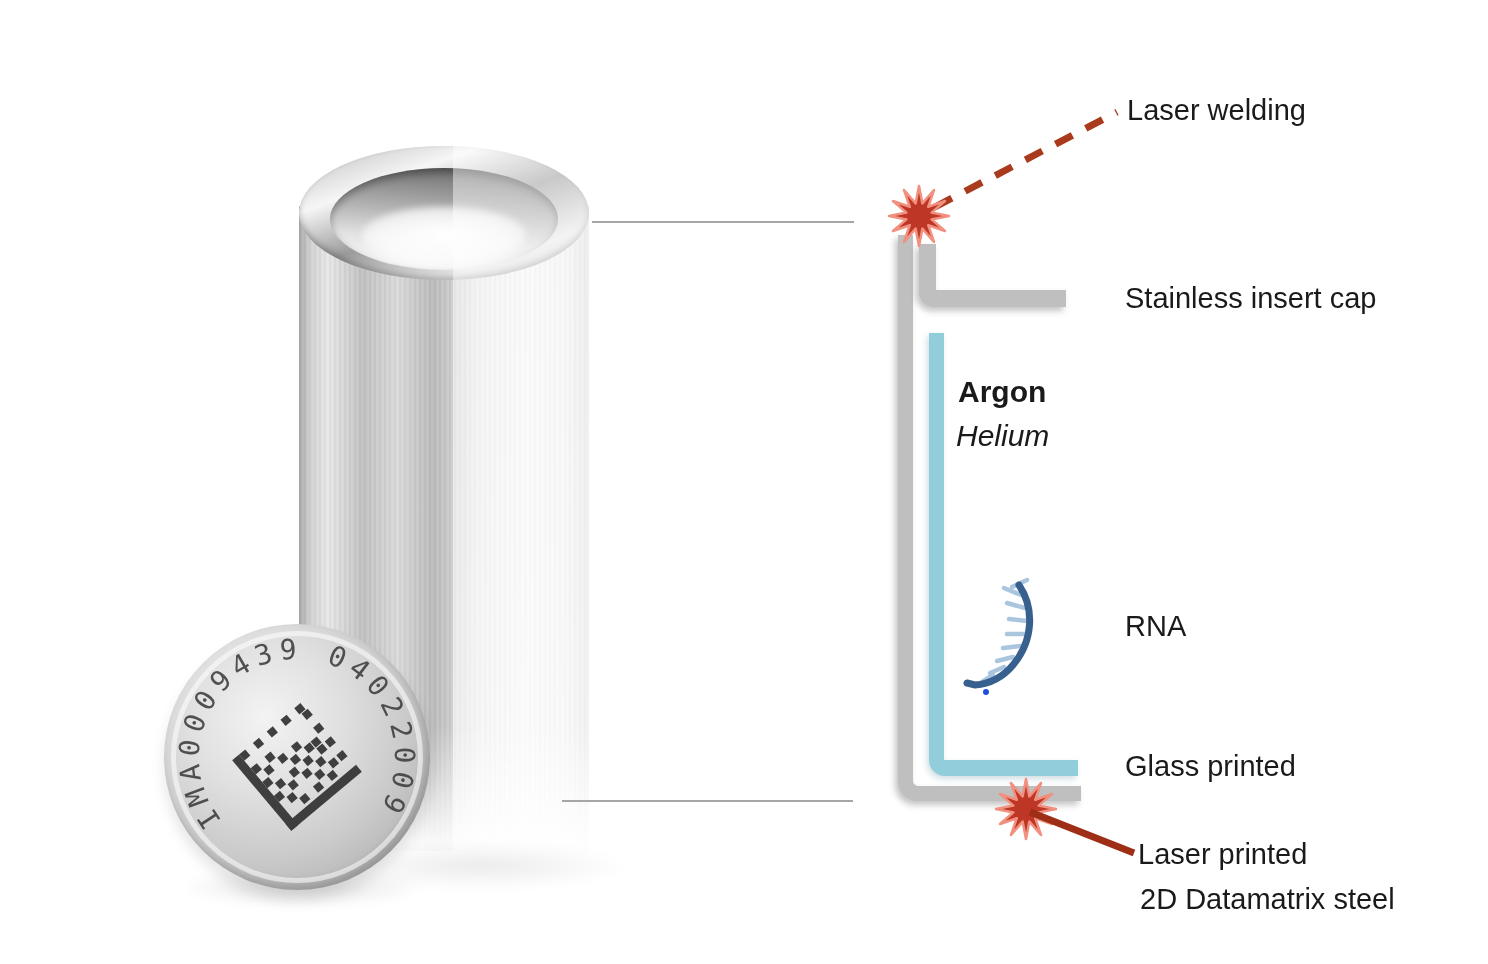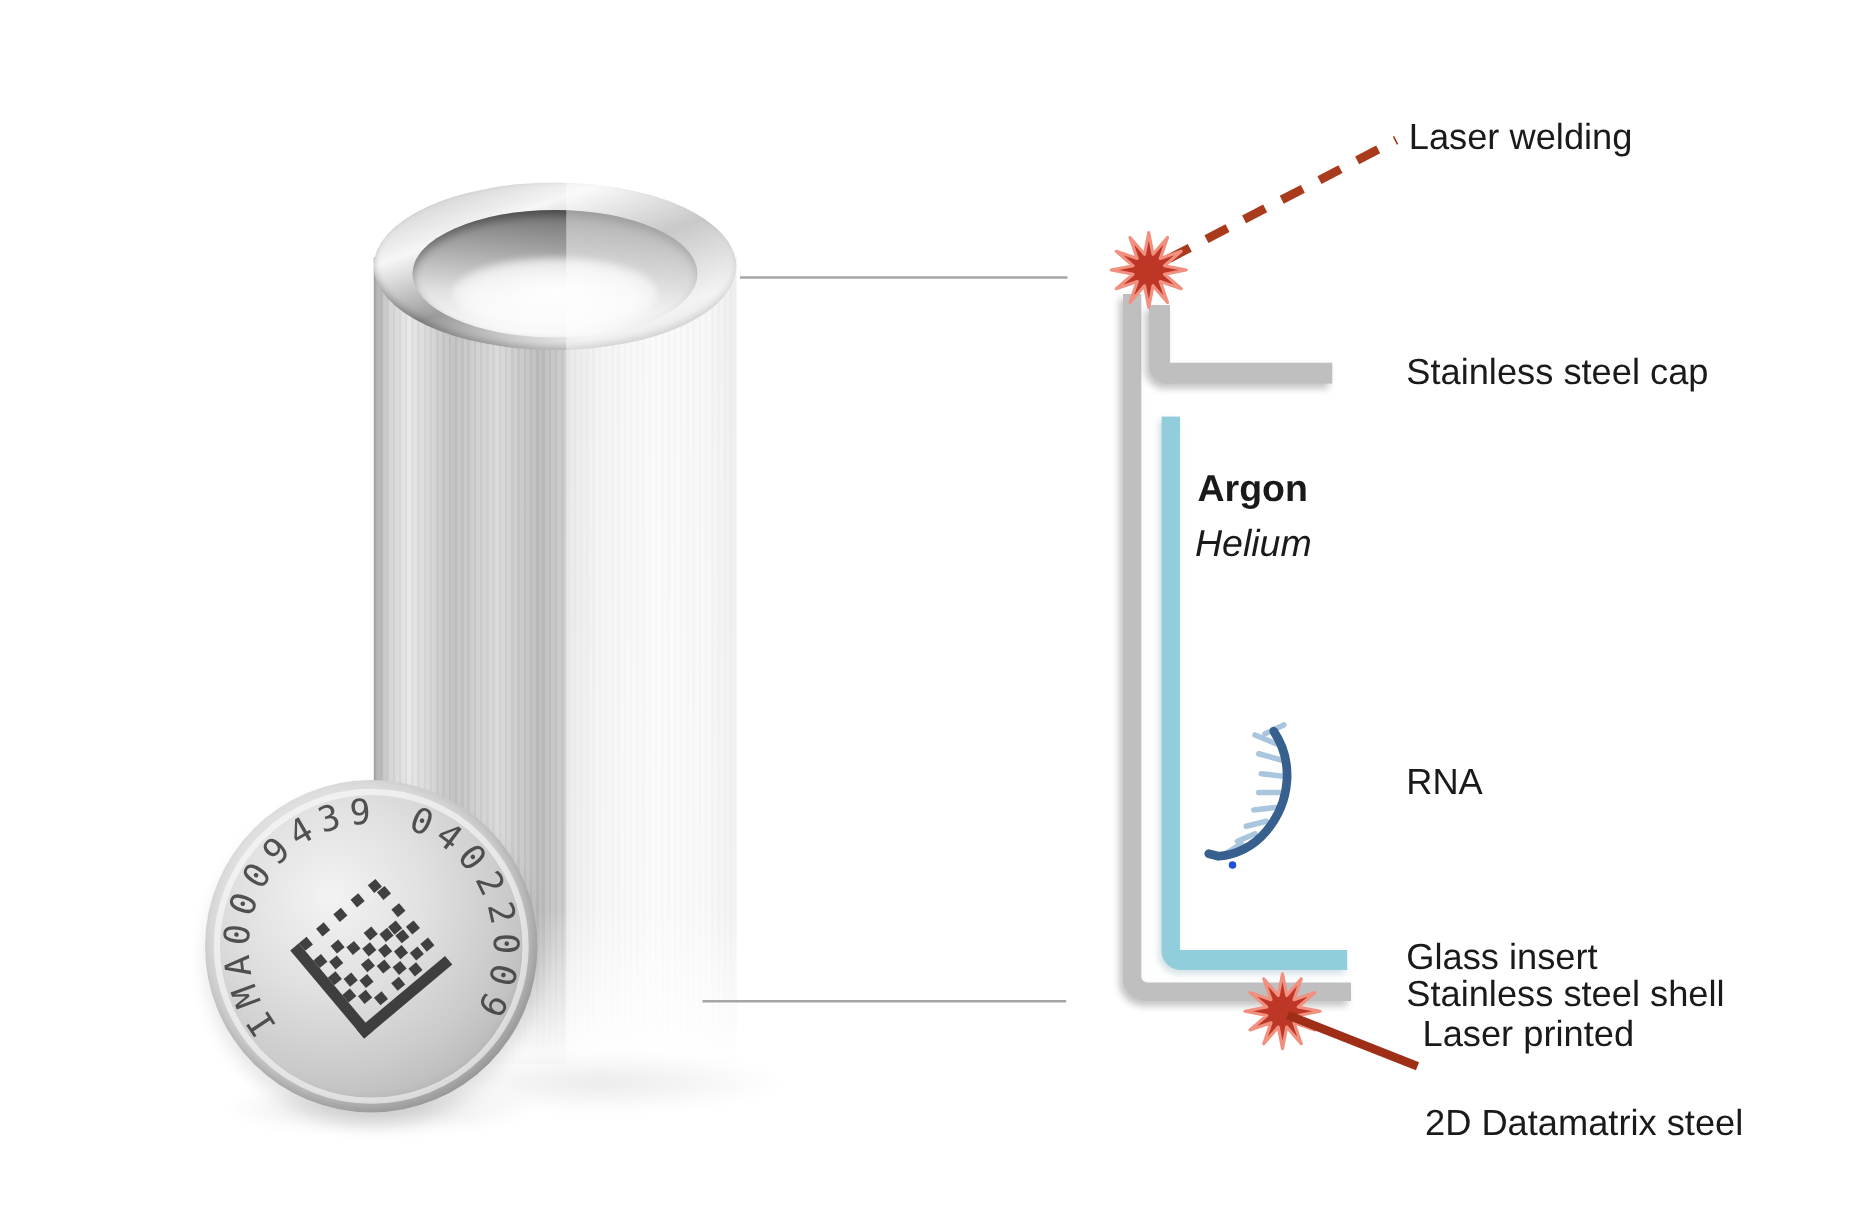--- a/index.html
+++ b/index.html
@@ -195,26 +195,25 @@
       <line x1="58" y1="82" x2="42" y2="86"></line>
       <line x1="49" y1="92" x2="35" y2="98"></line>
       <line x1="38" y1="100" x2="27" y2="107"></line>
     </g>
     <path d="M 64,10 C 80,34 78,66 58,90 C 48,102 34,109 20,110 L 12,108" fill="none" stroke="#37608f" stroke-width="7" stroke-linecap="round"></path>
     <circle cx="31" cy="117" r="3" fill="#1f4fd8"></circle>
   </svg>
 
   <div class="abs lbl" style="left:1127px;top:95px;">Laser welding</div>
 
-  <div class="abs lbl" style="left:1125px;top:283px;">Stainless steel cap</div>
+  <div class="abs lbl" style="left:1125px;top:283px;">Stainless insert cap</div>
 
   <div class="abs lbl lbl-argon" style="left:958px;top:370px;font-weight:bold;">Argon</div>
   <div class="abs lbl lbl-argon" style="left:956px;top:414px;font-style:italic;">Helium</div>
 
   <div class="abs lbl" style="left:1125px;top:611px;">RNA</div>
 
-  <div class="abs lbl" style="left:1125px;top:751px;">Glass insert</div>
-  <div class="abs lbl" style="left:1125px;top:781px;">Stainless steel shell</div>
-
-  <div class="abs lbl" style="left:1138px;top:813px;">Laser printed</div>
+  <div class="abs lbl" style="left:1125px;top:751px;">Glass printed</div>
+
+  <div class="abs lbl" style="left:1138px;top:839px;">Laser printed</div>
   <div class="abs lbl" style="left:1140px;top:884px;">2D Datamatrix steel</div>
 
 </div>
 
 </body></html>

